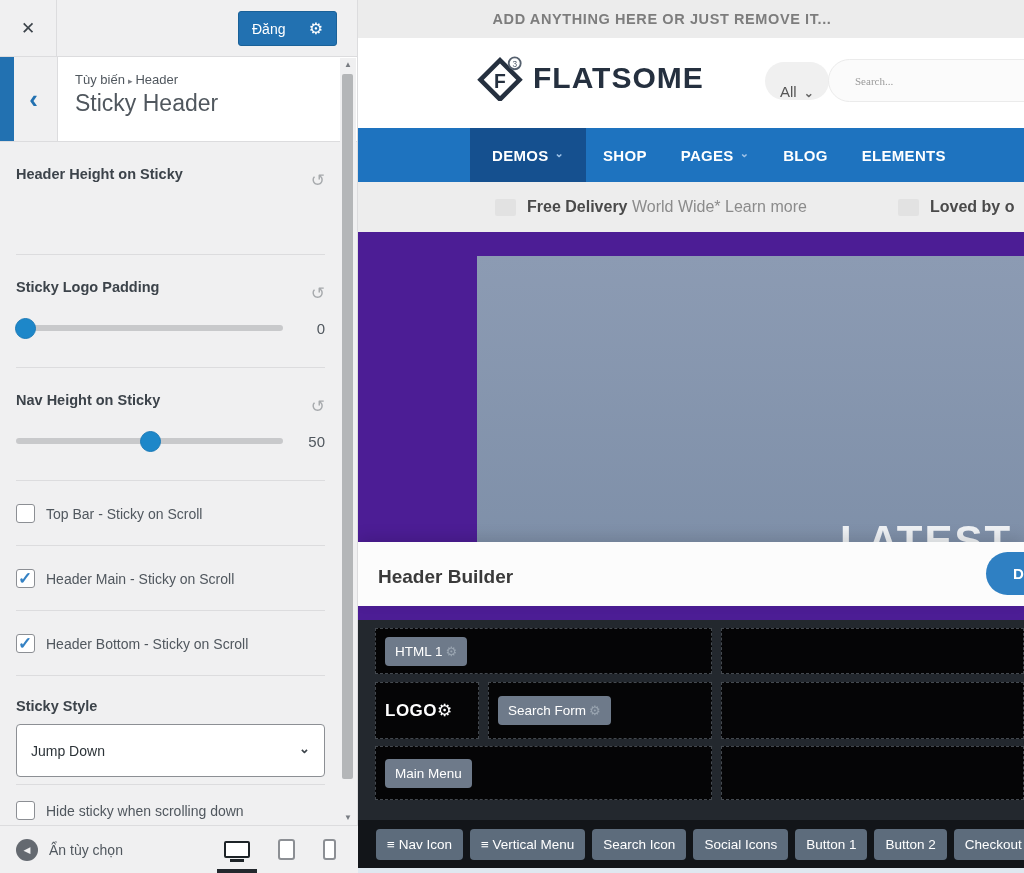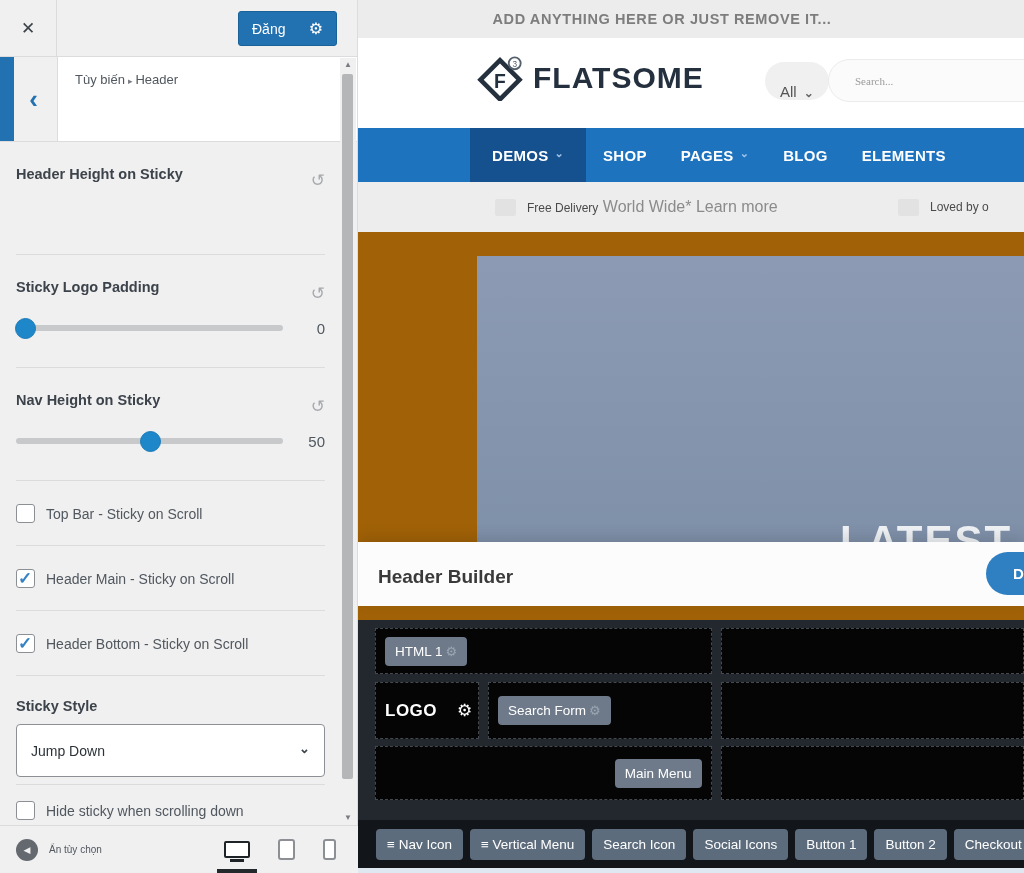--- a/index.html
+++ b/index.html
@@ -48,65 +48,65 @@
 
   .sb-scrollbar { position:absolute; right:1px; top:58px; bottom:48px; width:16px; background:#f0f0f1; }
   .sb-scroll-up, .sb-scroll-down { position:absolute; left:0; width:16px; height:14px; font-size:8px; color:#787c82; text-align:center; line-height:14px; }
   .sb-scroll-up { top:0; }
   .sb-scroll-down { bottom:0; }
   .sb-scroll-thumb { position:absolute; left:2px; top:16px; width:11px; height:calc(100% - 62px); background:#b4b6b8; border-radius:2px; }
 
   .sb-footer { position:absolute; left:0; bottom:0; width:358px; height:48px; background:#f0f0f1; border-top:1px solid #dcdcde; display:flex; align-items:center; }
   .hide-controls { display:flex; align-items:center; gap:11px; margin-left:16px; cursor:pointer; }
   .hide-circle { width:22px; height:22px; border-radius:50%; background:#646970; color:#f0f0f1; font-size:9px; display:flex; align-items:center; justify-content:center; }
-  .hide-label { font-size:10px; color:#50575e; }
+  .hide-label { font-size:14px; color:#50575e; }
   .devices { display:flex; align-items:center; gap:28px; margin-left:auto; margin-right:22px; }
   .device { position:relative; background:none; border:none; cursor:pointer; padding:0; height:26px; display:flex; align-items:center; }
   .icon-monitor { position:relative; width:26px; height:17px; border:2.5px solid #1d2327; border-radius:2px; background:#fff; }
   .icon-monitor::after { content:""; position:absolute; left:50%; bottom:-6px; transform:translateX(-50%); width:14px; height:3px; background:#1d2327; }
   .device.active::before { content:""; position:absolute; left:50%; bottom:-11px; transform:translateX(-50%); width:40px; height:5px; background:#23282d; }
   .icon-tablet { width:17px; height:21px; border:2.5px solid #8c8f94; border-radius:3px; background:#fff; }
   .icon-phone { width:13px; height:21px; border:2.5px solid #8c8f94; border-radius:3px; background:#fff; }
 
   
-  .preview { position:absolute; left:358px; top:0; width:666px; height:873px; background:#a16207; overflow:hidden; }
+  .preview { position:absolute; left:358px; top:0; width:666px; height:873px; background:#4c1d95; overflow:hidden; }
   .pv-topbar { position:absolute; left:0; top:0; width:100%; height:38px; background:#ececec; color:#7d7d7d; font-size:14.5px; font-weight:600; letter-spacing:0.6px; display:flex; align-items:center; justify-content:center; padding-right:58px; }
   .pv-header { position:absolute; left:0; top:38px; width:100%; height:90px; background:#fff; }
   .logo { position:absolute; left:119px; top:17px; display:flex; align-items:center; gap:10px; }
   .logo-text { font-size:30px; font-weight:800; letter-spacing:1px; color:#25303f; }
   .all-pill { position:absolute; left:407px; top:24px; height:38px; border-radius:19px; background:#f0f0f0; border:none; color:#555; font-size:15px; padding:0 15px; display:flex; align-items:flex-end; gap:7px; cursor:pointer; font-family:inherit; }
   .all-chev { font-size:12px; color:#666; margin-top:-4px; font-weight:bold; }
   .search-pill { position:absolute; left:470px; top:21px; width:262px; height:43px; border-radius:22px; background:#fbfbfb; border:1px solid #ebebeb; display:flex; align-items:center; padding-left:26px; }
   .search-placeholder { color:#9a9a9a; font-size:11px;font-family:Liberation Serif, serif; }
   .pv-nav { position:absolute; left:0; top:128px; width:100%; height:54px; background:#1e73bf; display:flex; padding-left:112px; }
   .nav-item { display:flex; align-items:center; gap:6px; padding:0 17px; color:#fff; font-size:15px; font-weight:700; letter-spacing:0.3px; cursor:pointer; }
   .nav-item.active { background:#15508f; padding:0 22px; }
   .nav-chev { font-size:11px; color:#9fc3e8; margin-top:-4px; font-weight:bold; }
   .pv-strip { position:absolute; left:0; top:182px; width:100%; height:50px; background:#ededed; }
   .strip-item { position:absolute; top:0; height:100%; display:flex; align-items:center; gap:11px; white-space:nowrap; }
   .strip-box { width:21px; height:17px; background:#e2e2e2; border-radius:2px; flex:none; }
-  .strip-bold { font-size:12px; font-weight:400; color:#4a4a4a; }
+  .strip-bold { font-size:16px; font-weight:700; color:#4a4a4a; }
   .strip-rest { font-size:16px; color:#8b8b8b; }
   .pv-hero { position:absolute; left:119px; top:256px; right:0; height:286px; background:linear-gradient(180deg,#8c9bb3 0%,#7f90a9 100%); overflow:hidden; }
   .hero-text { position:absolute; left:363px; top:261px; font-size:42px; font-weight:800; letter-spacing:2px; color:rgba(255,255,255,0.88); }
 
   .hb-panel { position:absolute; left:0; top:542px; width:100%; height:64px; background:#fcfcfc; box-shadow:0 -5px 14px rgba(0,0,0,0.12); }
   .hb-title { position:absolute; left:20px; top:24px; font-size:19px; font-weight:600; color:#3a3a3a; }
   .dev-pill { position:absolute; left:628px; top:10px; width:120px; height:43px; border:none; border-radius:22px; background:#2f80c3; color:#fff; font-size:15px; font-weight:700; text-align:left; padding-left:27px; cursor:pointer; font-family:inherit; }
 
   .hb-grid { position:absolute; left:0; top:620px; width:100%; height:200px; background:#23282e; display:flex; gap:9px; padding:8px 0 0 17px; }
   .hb-col-left { width:366px; display:flex; flex-direction:column; }
   .hb-col-right { width:330px; display:flex; flex-direction:column; }
   .hb-cell { background:#050506; border:1px dashed #44494f; display:flex; align-items:center; padding:0 9px; }
   .cell-r1 { height:46px; margin-bottom:8px; }
   .cell-r2 { height:57px; margin-bottom:7px; }
-  .cell-r3 { height:54px;justify-content:flex-end; }
+  .cell-r3 { height:54px; }
   .hb-row2 { display:flex; gap:9px; height:57px; margin-bottom:7px; }
   .hb-row2 .hb-cell { height:57px; margin-bottom:0; }
-  .logo-cell { width:104px; flex:none; justify-content:flex-start; gap:20px; }
+  .logo-cell { width:104px; flex:none; justify-content:flex-start; gap:0; }
   .logo-label { color:#fff; font-size:17px; font-weight:700; letter-spacing:0.5px; }
   .logo-gear { color:#fff; font-size:17px; }
   .search-cell { flex:1; }
   .hb-chip { background:#6e7a8a; border-radius:4px; color:#fff; font-size:13.5px; padding:7px 10px; display:inline-flex; align-items:center; gap:3px; cursor:pointer; }
   .chip-gear { color:#9aa5b1; font-size:13px; }
 
   .hb-toolbar { position:absolute; left:0; top:820px; width:100%; height:48px; background:#121519; display:flex; align-items:center; gap:7px; padding-left:18px; }
   .tb-chip { background:#5d6c7c; border:none; border-radius:4px; color:#fff; font-size:13.5px; padding:8px 11px; white-space:nowrap; cursor:pointer; font-family:inherit; }
   .pv-bottomstrip { position:absolute; left:0; top:868px; width:100%; height:5px; background:#dfe8f0; }
 </style>
@@ -127,20 +127,21 @@
 
     <div class="sb-head">
       <div class="back-cell">
         <span class="back-accent"></span>
         <span class="back-chev">‹</span>
       </div>
       <div class="head-text">
         <div class="crumb">
           <span>Tùy biến</span><span class="sep">▸</span><span>Header</span>
         </div>
+        <h1 class="panel-title">Sticky Header</h1>
       </div>
     </div>
 
     <div class="sb-controls">
 
       <div class="ctrl-slider">
         <div class="ctrl-head">
           <span class="ctrl-label">Header Height on Sticky</span>
           <span class="reset-icon">↺</span>
         </div>

